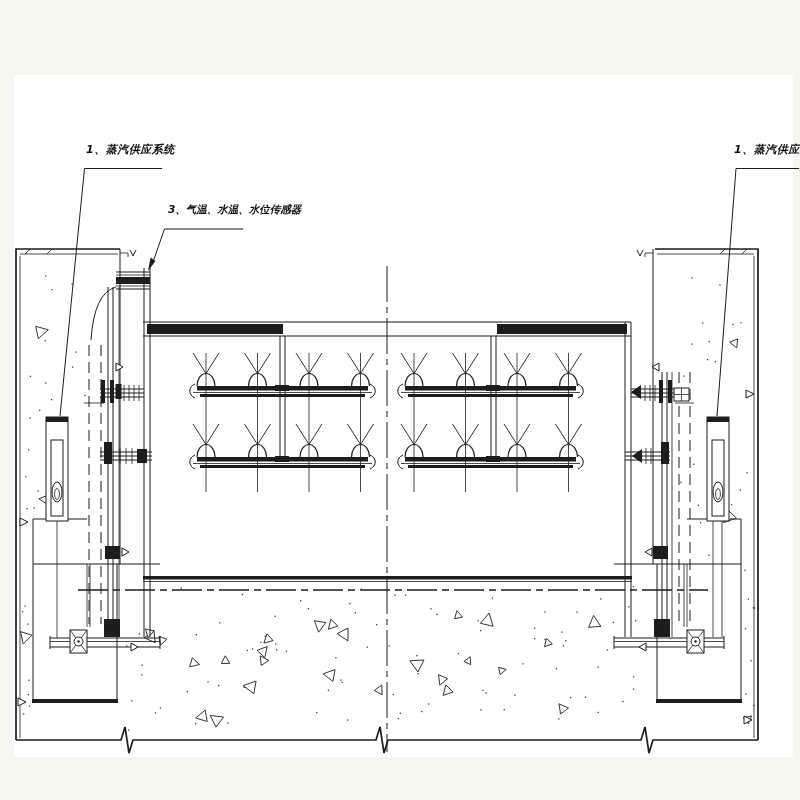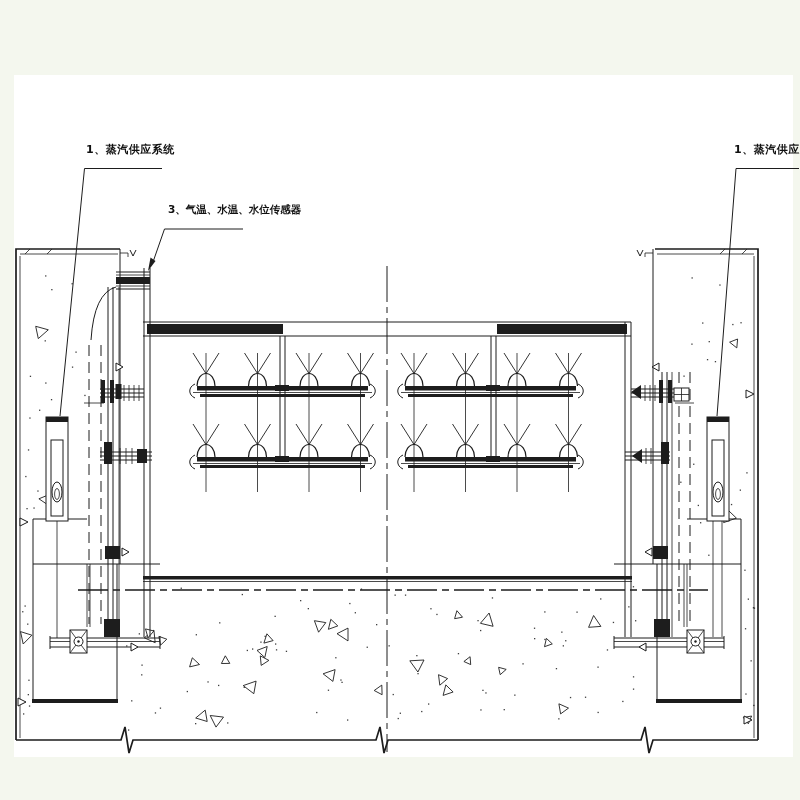--- a/index.html
+++ b/index.html
@@ -1,17 +1,17 @@
 <!DOCTYPE html>
 <html><head>
 <meta charset="utf-8">
 <style>
   html,body{margin:0;padding:0;}
   body{width:800px;height:800px;overflow:hidden;background:#f4f7ee;font-family:"DejaVu Sans","Liberation Sans",sans-serif;}
-  #stage{position:relative;width:800px;height:800px;}
+  #stage{position:relative;width:800px;height:800px;font-style:italic;}
   svg{position:absolute;left:0;top:0;}
   .ink{stroke:#1d1d1d;fill:none;stroke-width:1;}
   .ink-thick{stroke:#1d1d1d;fill:none;stroke-width:1.7;}
   .ink-thin{stroke:#1d1d1d;fill:none;stroke-width:0.8;}
   .fill{fill:#1d1d1d;stroke:none;}
   .whitefill{fill:#ffffff;stroke:#1d1d1d;stroke-width:1;}
   .dashpair{stroke:#1d1d1d;stroke-width:1;fill:none;stroke-dasharray:11 6;}
   .cl{stroke:#1d1d1d;stroke-width:1;fill:none;stroke-dasharray:36 5 6 5;}
   .gl{stroke:#1d1d1d;stroke-width:1.6;fill:none;stroke-dasharray:30 5 7 5;}
   text.callout{font-size:11px;font-weight:bold;fill:#111;letter-spacing:0.5px;}

